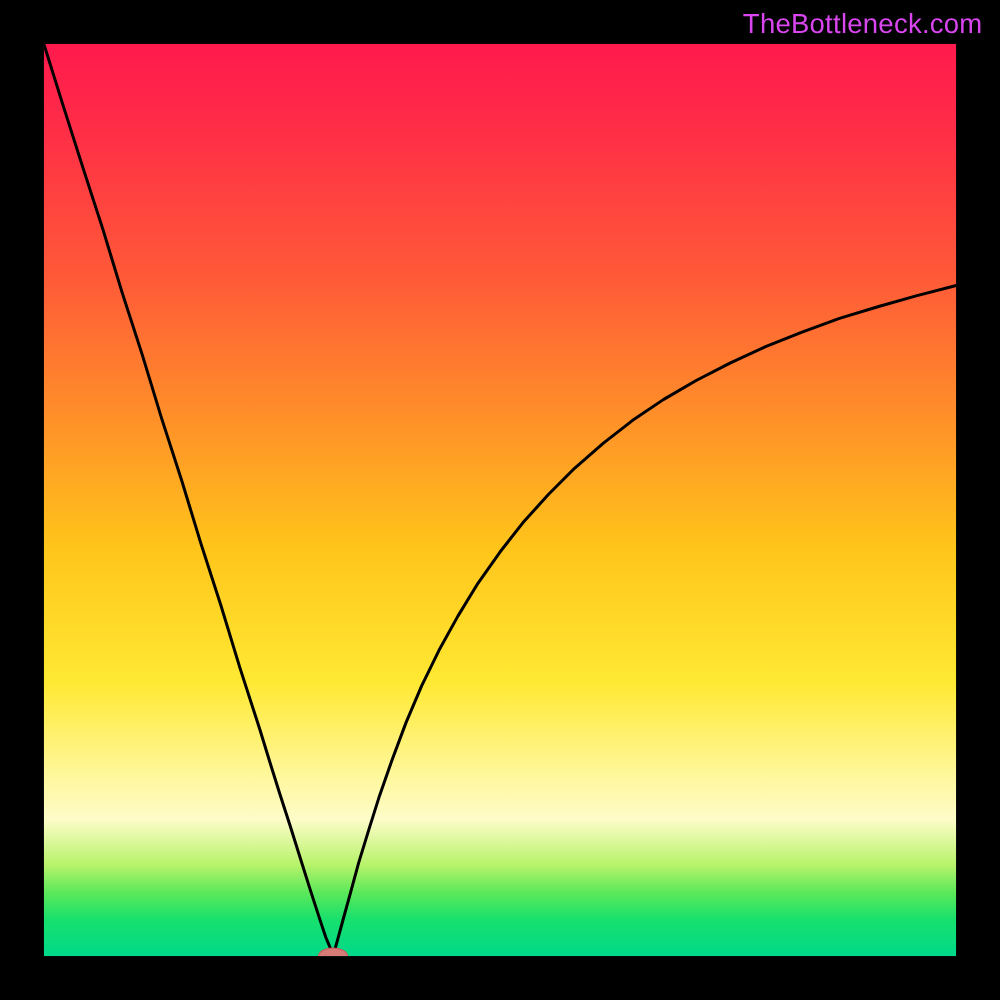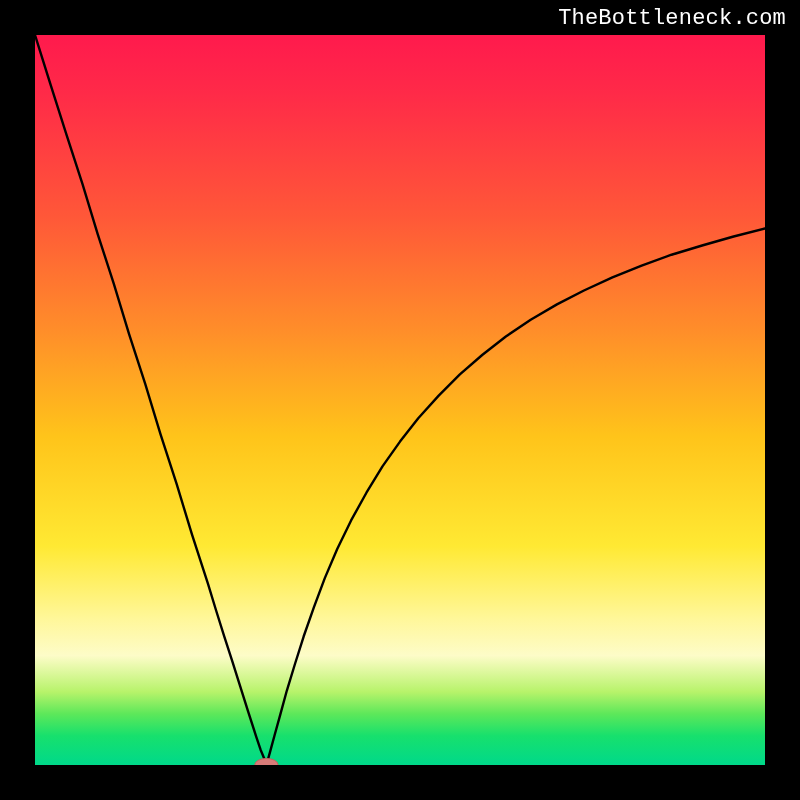--- a/index.html
+++ b/index.html
@@ -45,26 +45,25 @@
     );
   }
   .curve-layer {
     position: absolute;
     inset: 0;
   }
   .watermark {
     position: absolute;
     top: 6px;
     right: 14px;
-    color: #ffffff;
+    color: #d946ef;
     font-size: 22px;
     font-weight: 400;
     letter-spacing: 0.2px;
     user-select: none;
-    font-family: Liberation Mono, monospace;
   }
 </style>
 </head>
 <body>
 
 <div class="frame">
   <div class="watermark">TheBottleneck.com</div>
 
   <div class="plot">
     <div class="gradient"></div>

